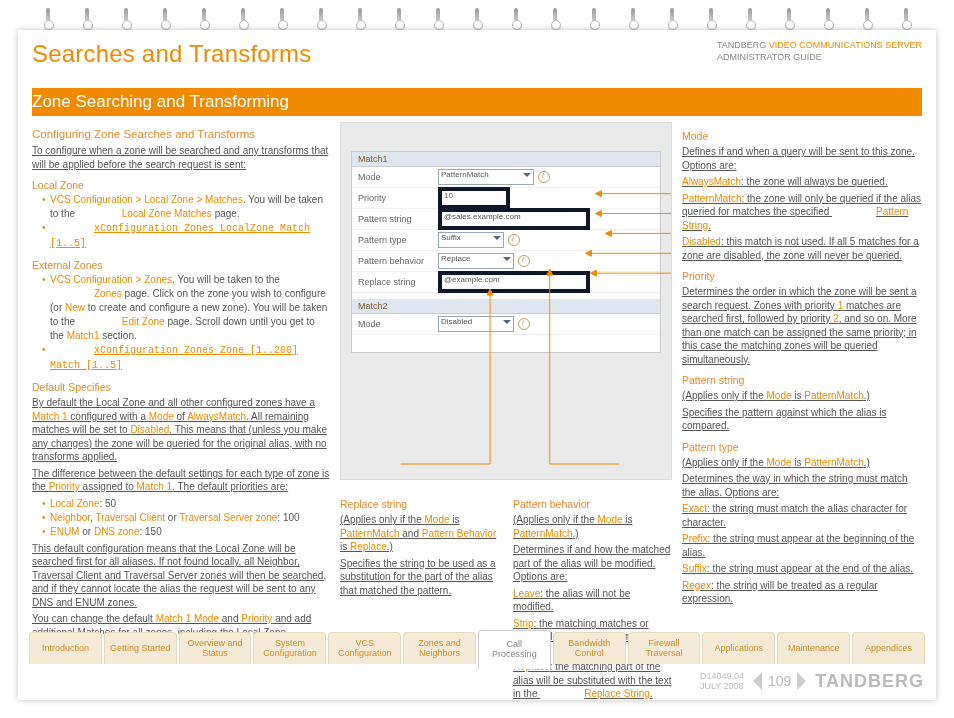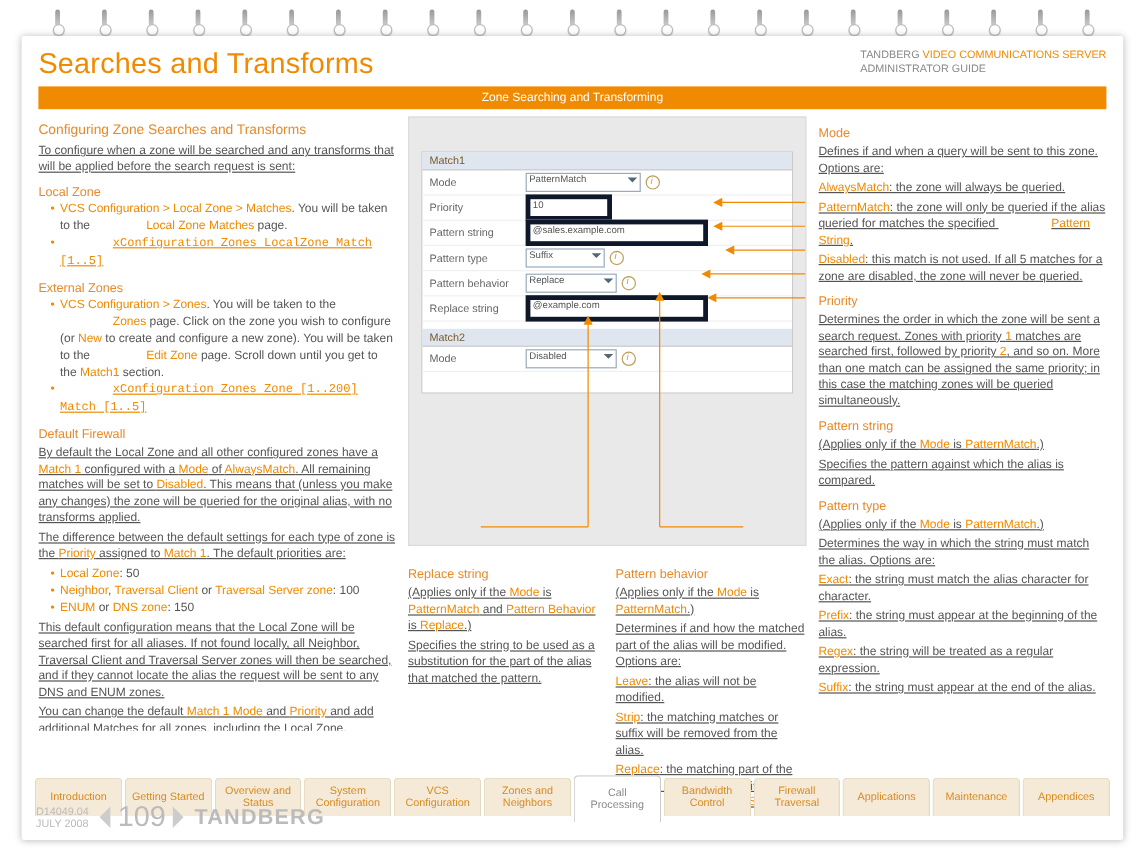--- a/index.html
+++ b/index.html
@@ -44,30 +44,30 @@
 
   
   .sheet{
     position:absolute;top:30px;left:18px;right:18px;bottom:18px;
     background:#fff;
     box-shadow:0 0 6px rgba(0,0,0,.25);
     border-radius:2px;
     padding:10px 14px 0 14px;
     box-sizing:border-box;
   }
-  .top-row{display:flex;justify-content:space-between;align-items:flex-start;margin-bottom:4px;}
+  .top-row{display:flex;justify-content:space-between;align-items:flex-start;margin-bottom:20px;}
   h1.page-title{
     margin:0;font-weight:normal;color:var(--orange-bright);
     font-size:24px;letter-spacing:.2px;
   }
   .brand-top{font-size:9px;text-align:left;line-height:1.3;color:#888;}
   .brand-top .orange{color:var(--orange-bright);}
   .orange-bar{
-    background:var(--orange-bright);color:#fff;text-align:center;
-    font-size:10px;padding:4px 0;margin:2px 0 6px;
+    background:var(--orange-bright);color:#fff;
+    font-size:17px;padding:4px 0;margin:2px 0 6px;
   }
 
   
   .cols{display:flex;gap:10px;height:512px;}
   .col-left{width:298px;}
   .col-mid{width:332px;}
   .col-right{flex:1;}
 
   h3.sec{color:var(--orange-hdr);font-size:11.5px;margin:6px 0 4px;font-weight:normal;}
   h4.sub{color:var(--orange-hdr);font-size:10.5px;margin:8px 0 2px;font-weight:normal;}
@@ -93,39 +93,39 @@
   .txt{width:140px;height:14px;border:4px solid #0f172a;background:#fff;font-size:8px;padding:0 2px;display:inline-block;}
   .info-ico{display:inline-block;width:10px;height:10px;border:1px solid #bba15a;border-radius:50%;margin-left:4px;position:relative;}
   .info-ico::after{content:"i";position:absolute;top:-1px;left:3px;font-size:8px;color:#bba15a;font-style:italic;}
   .callout-svg{position:absolute;top:0;left:0;width:100%;height:100%;pointer-events:none;}
 
   .mid-notes{display:flex;gap:14px;margin-top:10px;}
   .mid-notes>div{flex:1;}
 
   
   .tabbar{
-    position:absolute;left:10px;right:10px;bottom:20px;height:32px;
+    position:absolute;left:10px;right:10px;bottom:36px;height:32px;
     display:flex;gap:0;
   }
   .tab{
     flex:1;background:var(--tab-bg);border:1px solid #e6d9bf;border-bottom:none;
     border-radius:4px 4px 0 0;margin:0 1px;
     font-size:9px;color:var(--orange-dark);text-align:center;
     display:flex;align-items:center;justify-content:center;line-height:1.1;
     padding:2px 2px;white-space:pre-line;
   }
   .tab.active{background:#fff;color:#888;border-color:#ccc;position:relative;top:-2px;height:34px;}
 
   
   .foot{
     position:absolute;left:12px;right:12px;bottom:6px;height:26px;
-    display:flex;align-items:center;justify-content:flex-start;
+    display:flex;align-items:center;justify-content:flex-end;
     font-size:9px;color:#bbb;
   }
-  .foot .pg{font-size:24px;color:#bbb;display:flex;align-items:center;gap:6px;}
+  .foot .pg{font-size:14px;color:#bbb;display:flex;align-items:center;gap:6px;}
   .arrow{display:inline-block;border:9px solid transparent;}
   .arrow.l{border-right-color:#ccc;}
   .arrow.r{border-left-color:#ccc;}
   .brand-foot{font-size:18px;font-weight:bold;color:#bbb;letter-spacing:1px;}
 
   
   .col-left,.col-right{overflow:hidden;}
 </style>
 </head>
 <body>
@@ -191,21 +191,21 @@
           <span class="kw">VCS Configuration &gt; Zones</span><span>.
 You will be taken to the </span><a class="link">Zones</a><span> page.
 Click on the zone you wish to configure (or </span><span class="kw">New</span><span> to create and configure a new zone). You will be taken to the </span><a class="link">Edit Zone</a><span> page.
 Scroll down until you get to the </span><span class="kw">Match1</span><span> section.</span>
         </li>
         <li>
           <a class="mono">xConfiguration Zones Zone [1..200] Match [1..5]</a>
         </li>
       </ul>
 
-      <h4 class="sub">Default Firewall</h4>
+      <h4 class="sub">Default Specifies</h4>
       <p>
         <span>By default the Local Zone and all other configured zones have a </span><span class="kw">Match 1</span><span> configured with a </span><span class="kw">Mode</span><span> of </span><span class="kw">AlwaysMatch</span><span>. All remaining matches will be set to </span><span class="kw">Disabled</span><span>. This means that (unless you make any changes) the zone will be queried for the original alias, with no transforms applied.</span>
       </p>
       <p>
         <span>The difference between the default settings for each type of zone is the </span><span class="kw">Priority</span><span> assigned to </span><span class="kw">Match 1</span><span>. The default priorities are:</span>
       </p>
       <ul class="bullets">
         <li><span class="kw">Local Zone</span><span>: 50</span></li>
         <li><span class="kw">Neighbor</span><span>, </span><span class="kw">Traversal Client</span><span> or </span><span class="kw">Traversal Server zone</span><span>: 100</span></li>
         <li><span class="kw">ENUM</span><span> or </span><span class="kw">DNS zone</span><span>: 150</span></li>
@@ -305,22 +305,22 @@
 
       <h4 class="sub">Pattern string</h4>
       <p><span>(Applies only if the </span><span class="kw">Mode</span><span> is </span><span class="kw">PatternMatch</span><span>.)</span></p>
       <p>Specifies the pattern against which the alias is compared.</p>
 
       <h4 class="sub">Pattern type</h4>
       <p><span>(Applies only if the </span><span class="kw">Mode</span><span> is </span><span class="kw">PatternMatch</span><span>.)</span></p>
       <p>Determines the way in which the string must match the alias. Options are:</p>
       <p><span class="kw">Exact</span><span>: the string must match the alias character for character.</span></p>
       <p><span class="kw">Prefix</span><span>: the string must appear at the beginning of the alias.</span></p>
+      <p><span class="kw">Suffix</span><span>: the string must appear at the end of the alias.</span></p>
       <p><span class="kw">Regex</span><span>: the string will be treated as a regular expression.</span></p>
-      <p><span class="kw">Suffix</span><span>: the string must appear at the end of the alias.</span></p>
     </div>
   </div>
 
   <div class="tabbar" id="tabbar">
       <div class="tab">Introduction</div>
       <div class="tab">Getting Started</div>
       <div class="tab">Overview and
 Status</div>
       <div class="tab">System
 Configuration</div>

